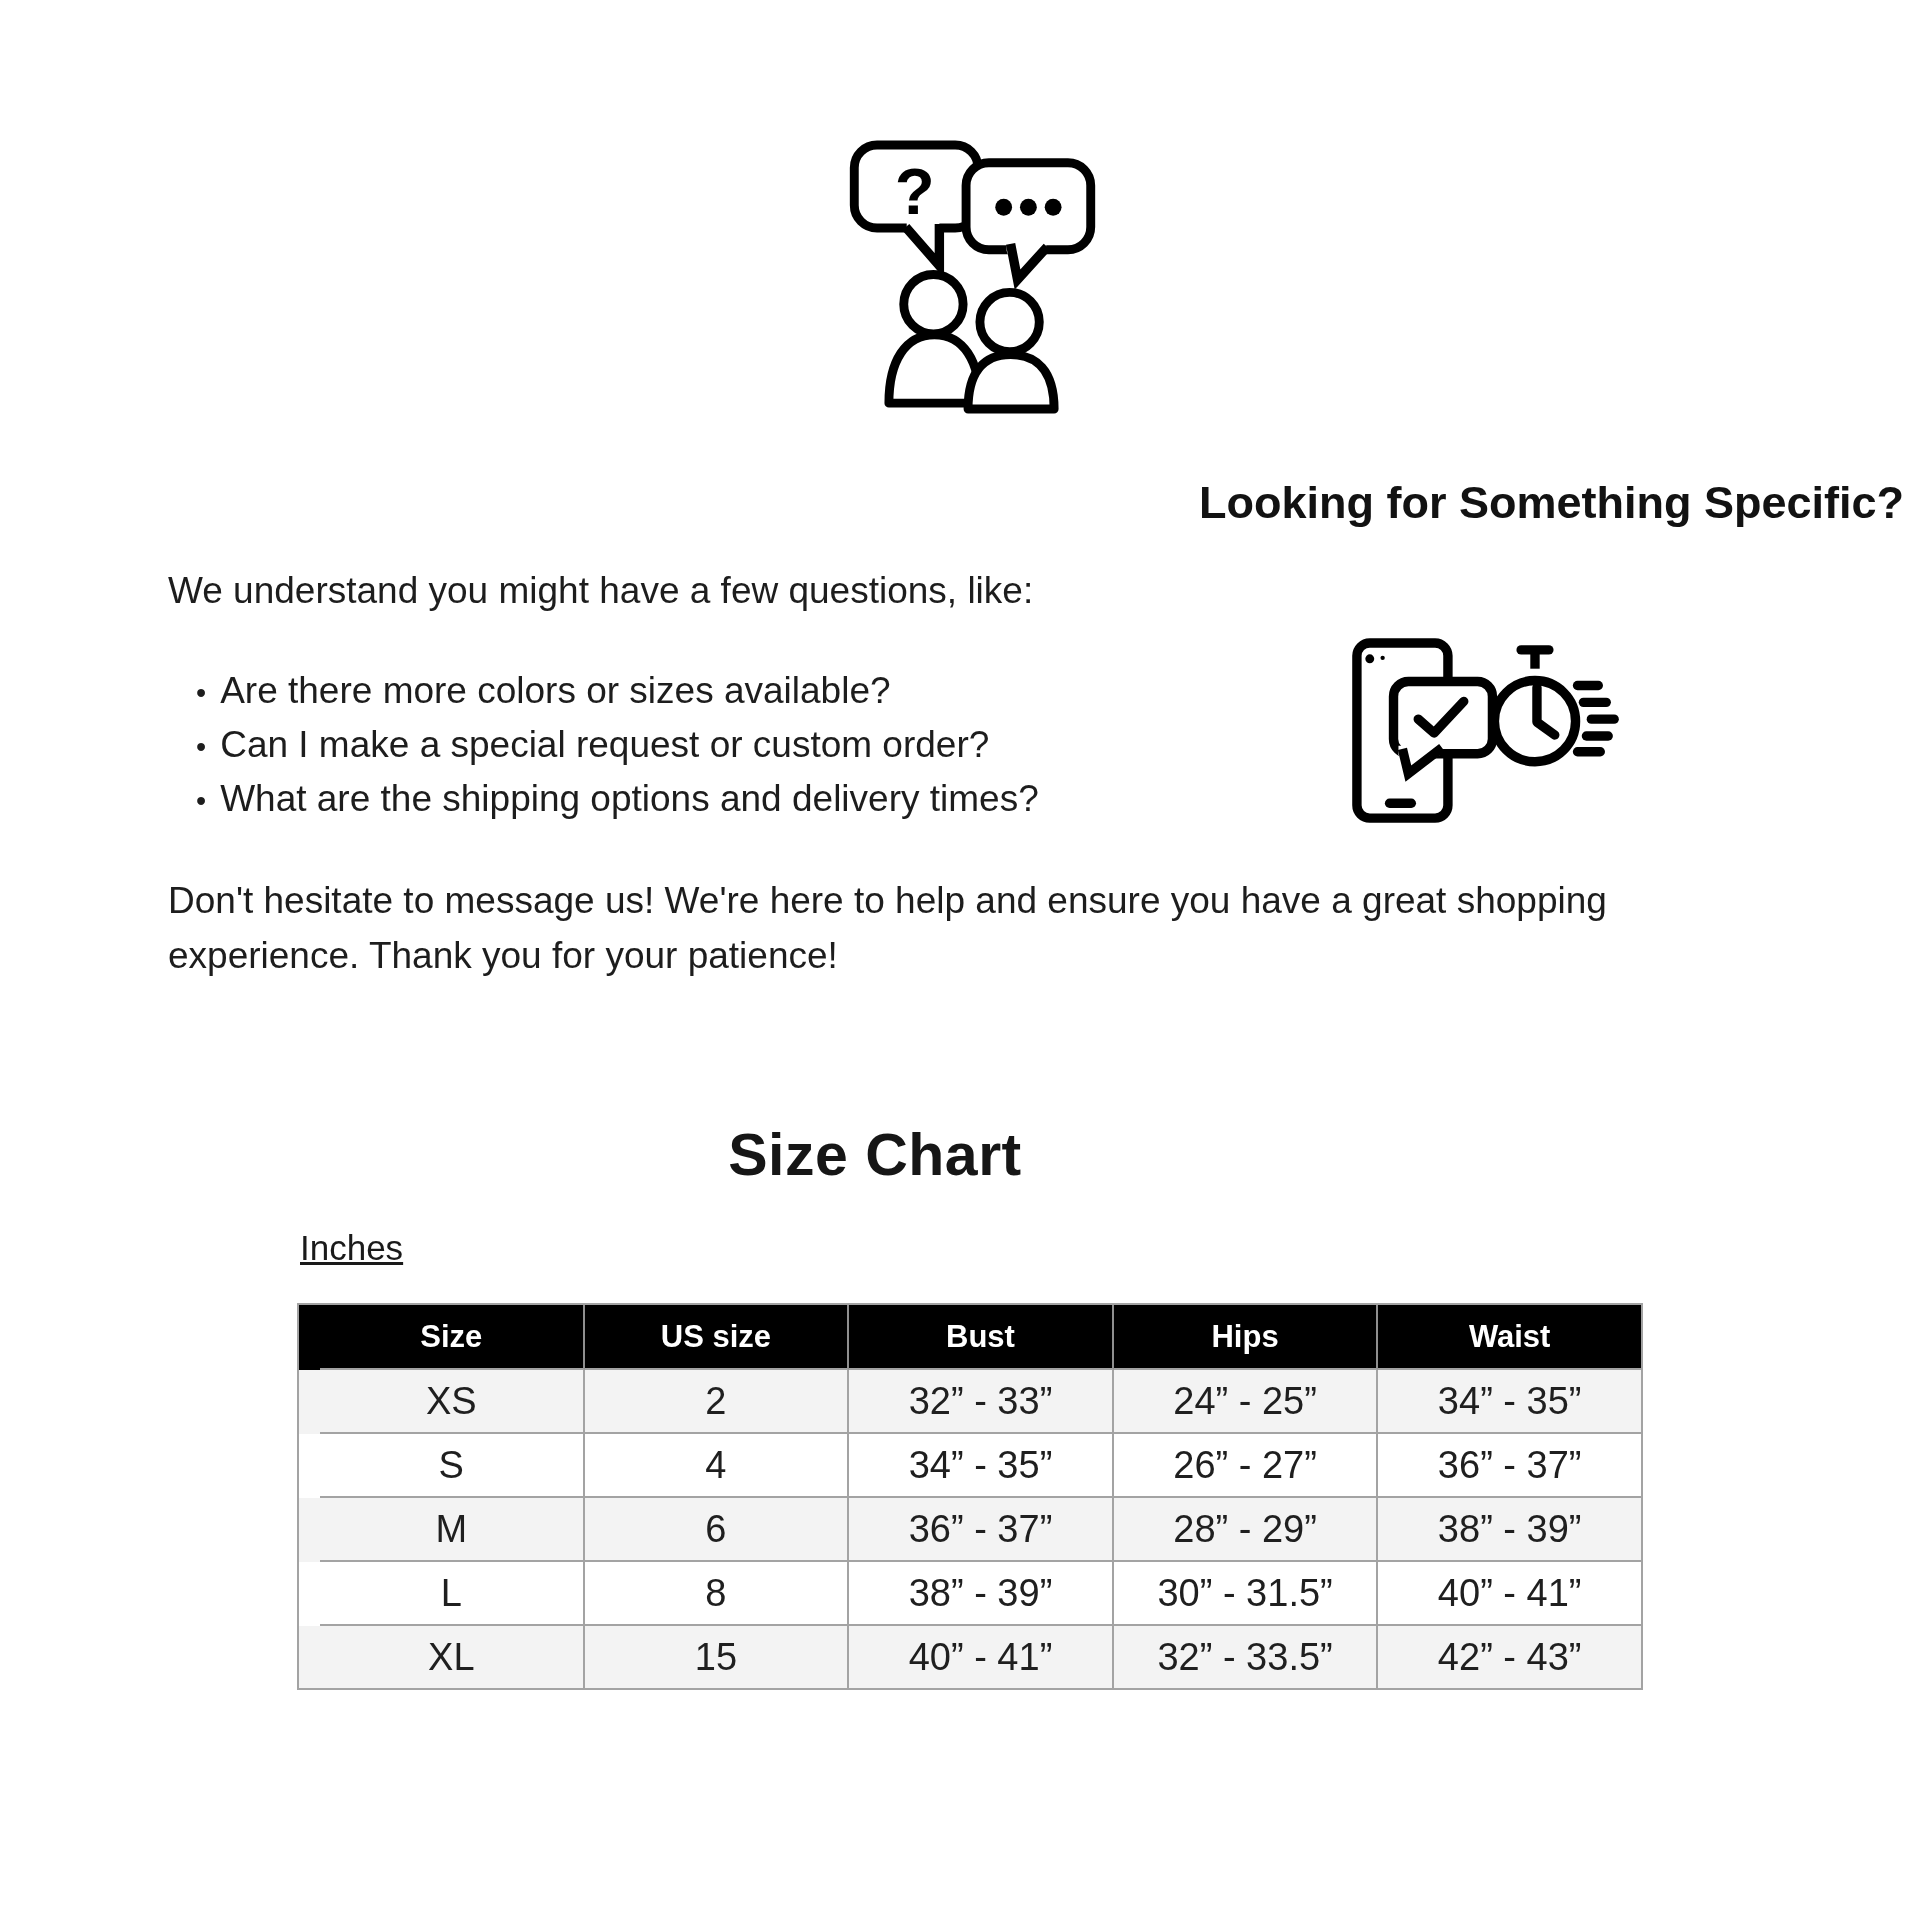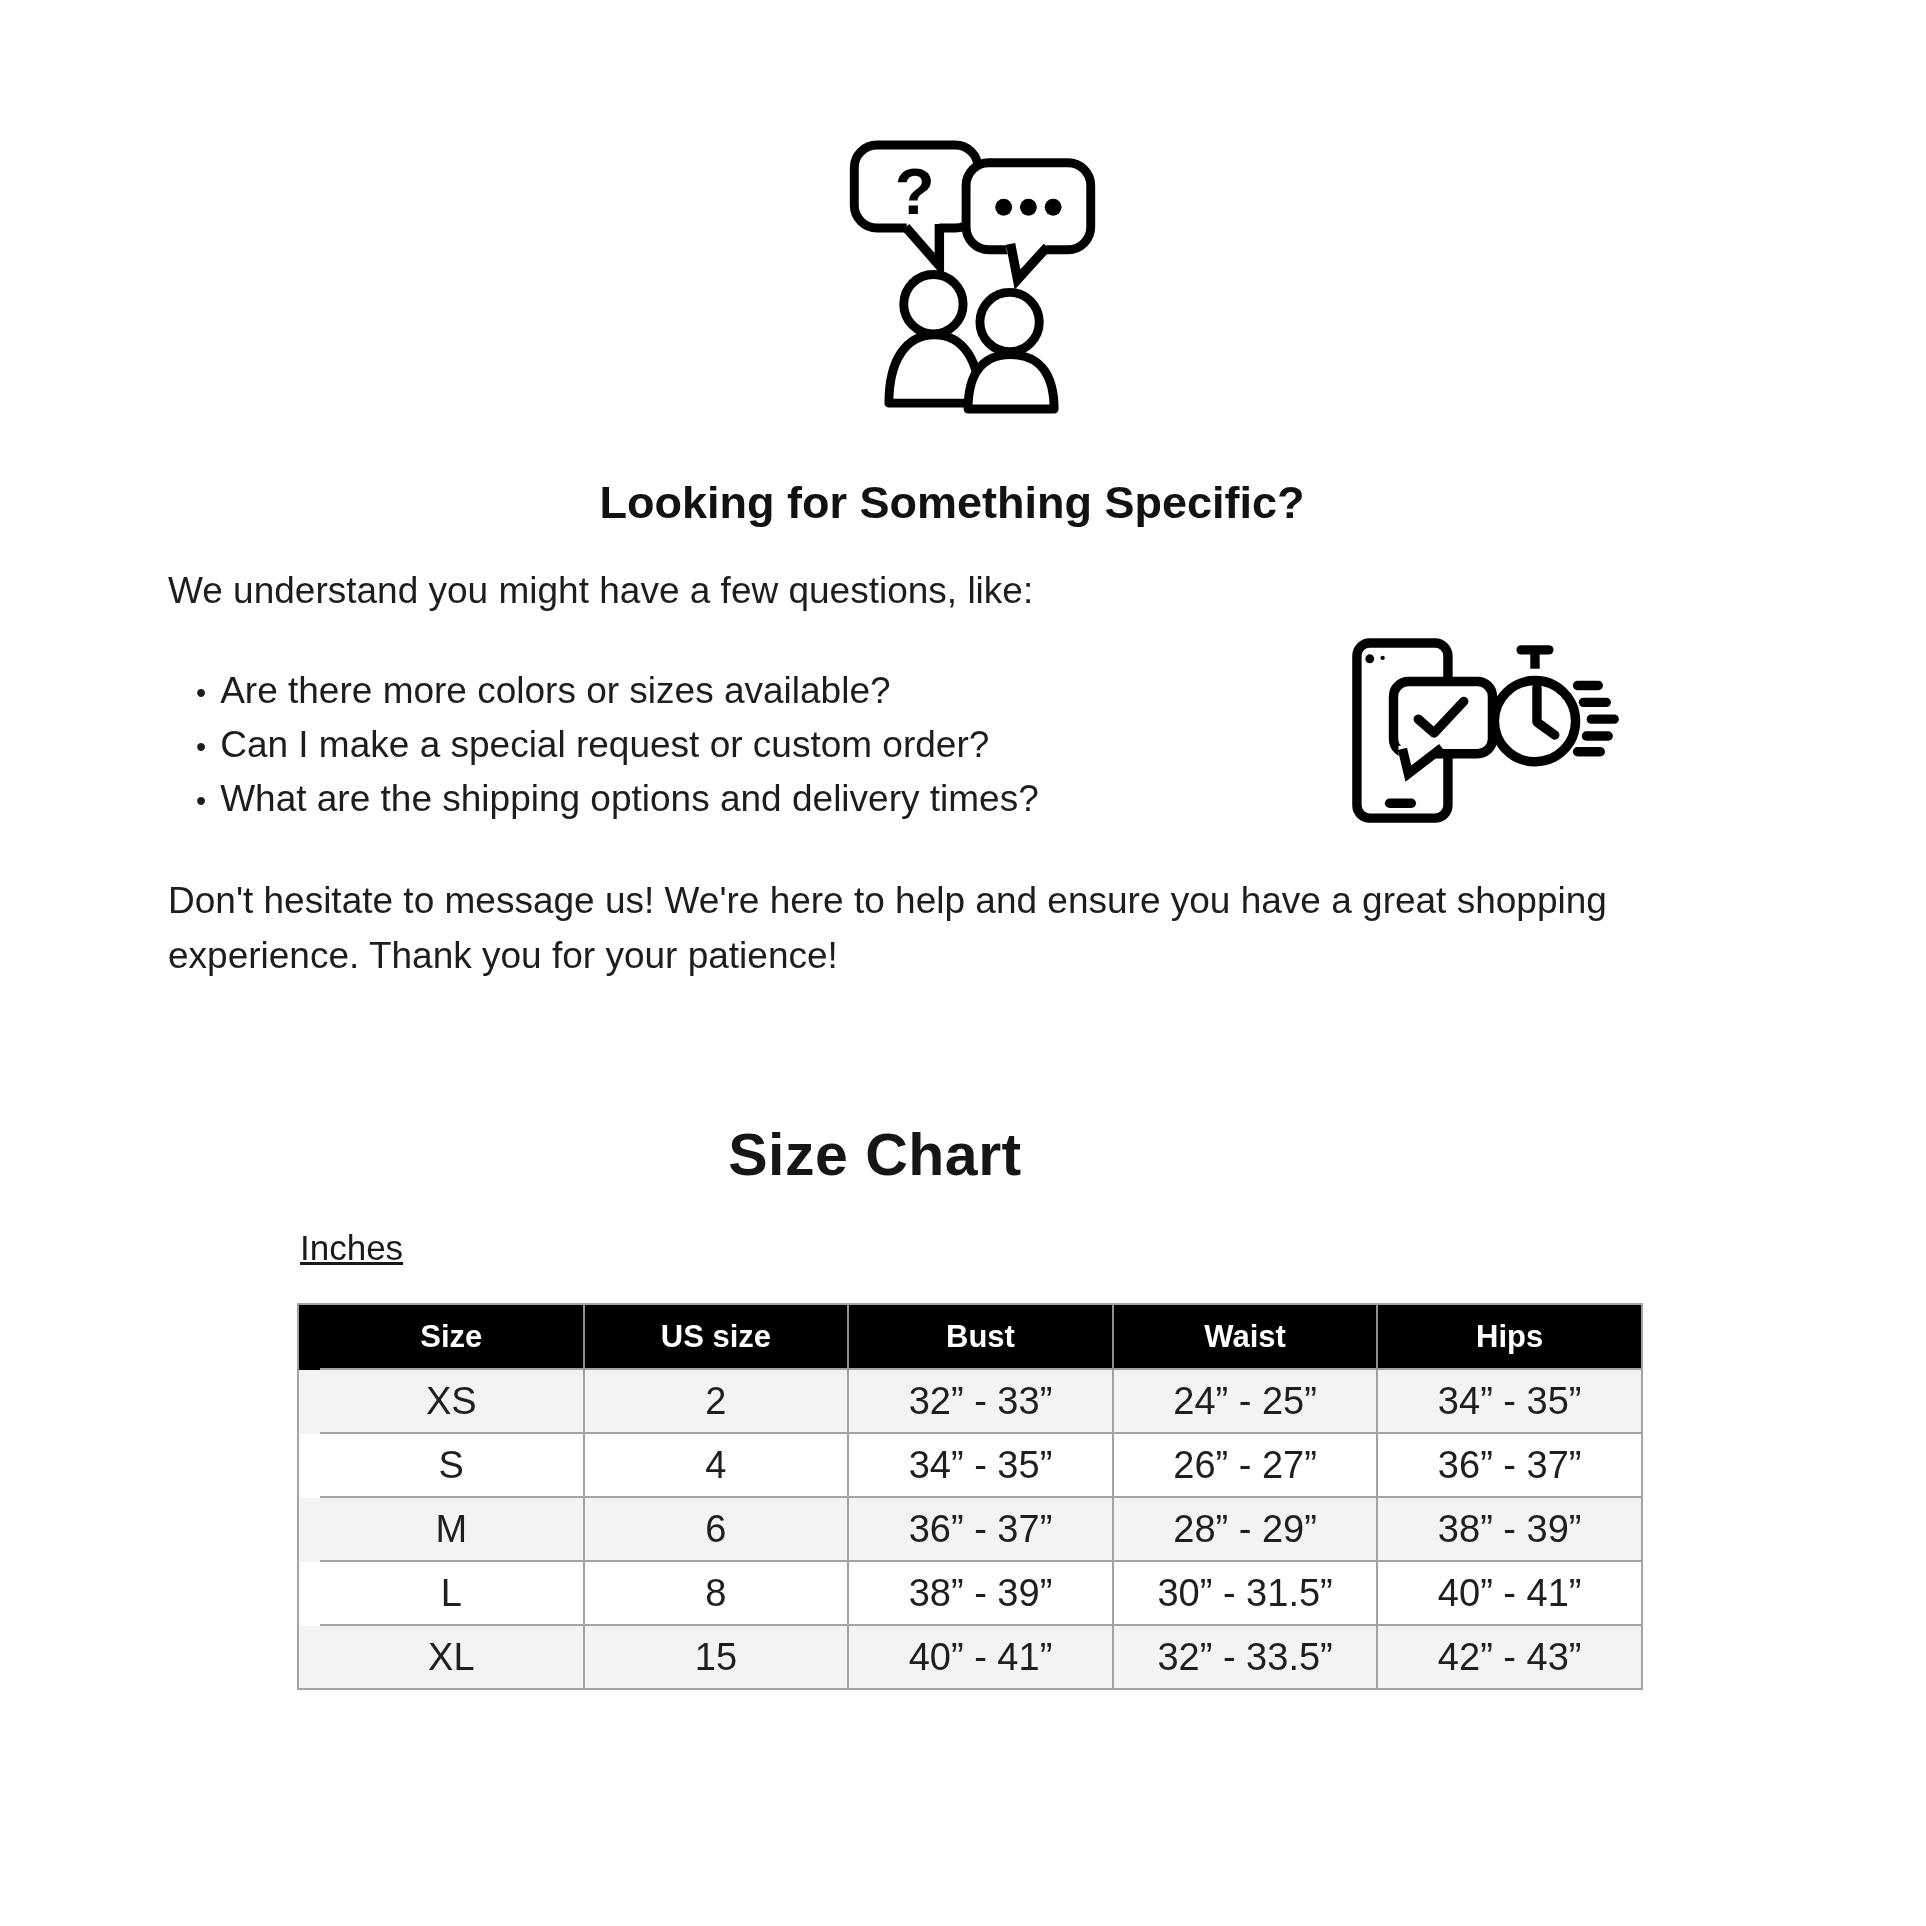--- a/index.html
+++ b/index.html
@@ -9,21 +9,21 @@
     color:#1d1d1d;
   }
   .canvas { position:relative; width:1927px; height:1927px; overflow:hidden; background:#ffffff; }
   .abs { position:absolute; }
 
   
   .chat-icon { left:849px; top:139px; }
   .response-icon { left:1349px; top:637px; }
 
   .help-heading {
-    left:0; top:477px; width:1904px; text-align:center;
+    left:0; top:477px; width:1904px; text-align:right;
     font-size:45px; font-weight:700; color:#121212;
   }
   .help-intro { left:168px; top:570px; font-size:37px; }
   .bullet-list { left:168px; top:665px; }
   .bullet-row { line-height:51px; font-size:37px; white-space:nowrap;margin-left:28px; }
   .bullet-glyph { font-size:29px; margin-right:14px; }
   .closing { left:168px; top:873px; font-size:37px; line-height:55px; }
 
   
   .size-title {
@@ -126,22 +126,22 @@
 
   <div class="abs size-title">Size Chart</div>
 
   <div class="abs unit-label">Inches</div>
 
   <div class="abs size-table">
     <div class="st-row header">
       <div class="st-cell">Size</div>
       <div class="st-cell">US size</div>
       <div class="st-cell">Bust</div>
+      <div class="st-cell">Hips</div>
       <div class="st-cell">Waist</div>
-      <div class="st-cell">Hips</div>
     </div>
     <div class="st-row row-alt">
       <div class="st-cell">XS</div>
       <div class="st-cell">2</div>
       <div class="st-cell">32” - 33”</div>
       <div class="st-cell">24” - 25”</div>
       <div class="st-cell">34” - 35”</div>
     </div>
     <div class="st-row row-plain">
       <div class="st-cell">S</div>

